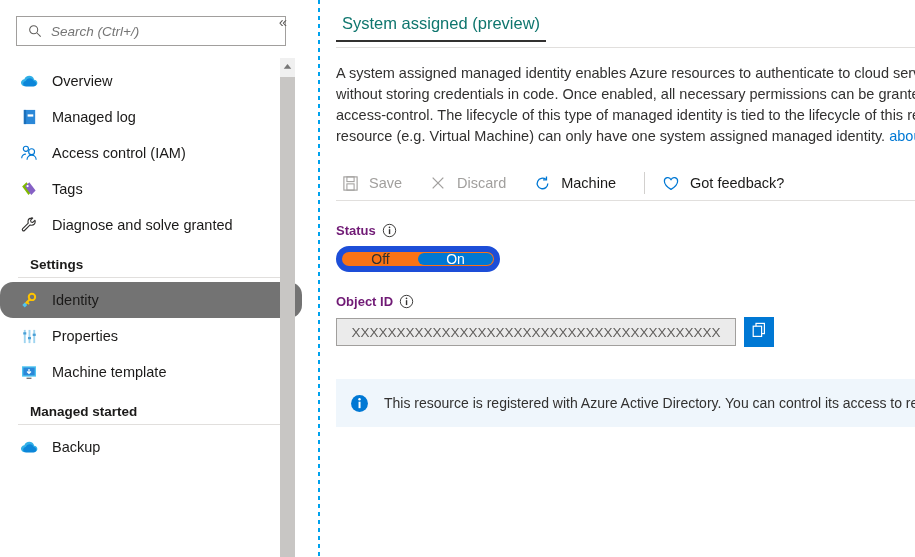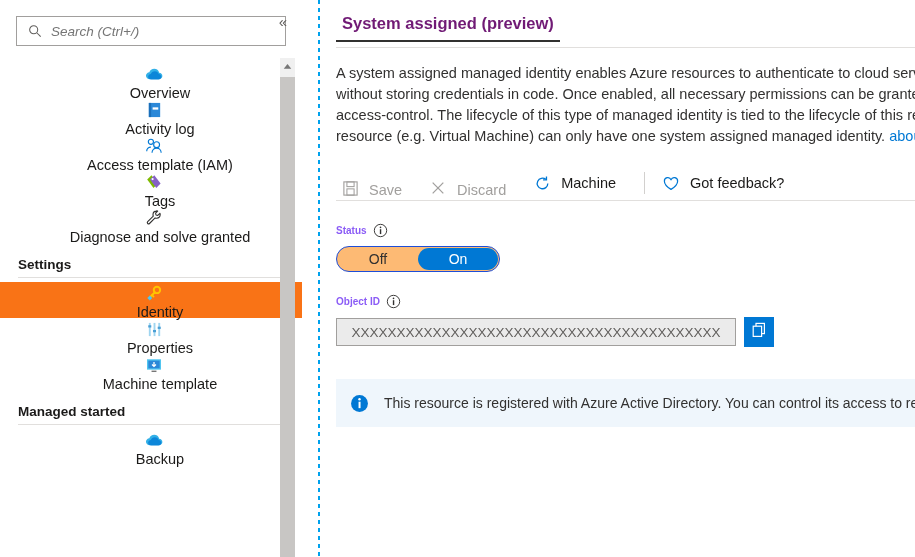--- a/index.html
+++ b/index.html
@@ -51,35 +51,35 @@
   }
 
   .nav-list { margin-top: 14px; }
   .nav-item {
     display: flex; align-items: center;
     height: 36px;
     padding-left: 18px;
     cursor: pointer;
     font-size: 14.5px;
     color: #1b1a19;
-    flex-direction: column;
-  }
-  .nav-item.selected { background: #f97316; }
+  }
+  .nav-item.selected { background: #737373; border-radius: 13px; }
   .nav-ico {
     flex: 0 0 22px; width: 22px; height: 20px;
     display: flex; align-items: center; justify-content: center;
     margin-right: 12px;
   }
   .nav-label { white-space: nowrap; }
 
   .sec-head {
     font-size: 13.5px;
     font-weight: bold;
     padding: 14px 0 5px 18px;
     color: #1b1a19;
+    margin-left: 12px;
   }
   .sec-rule {
     height: 1px; background: #e1dfdd;
     margin: 0 20px 4px 18px;
   }
 
   
   #sb-track {
     position: absolute;
     right: 7px; top: 58px;
@@ -121,25 +121,24 @@
     background: #fff;
   }
   .tabbar {
     margin-top: 12px;
     height: 36px;
     position: relative;
   }
   .tab {
     display: inline-block;
     font-size: 16.5px;
-    color: #701a75;
+    color: #0f766e;
     padding: 2px 6px 9px 6px;
     cursor: pointer;
     position: relative;
-    font-weight: bold;
   }
   .tab.active::after {
     content: "";
     position: absolute;
     left: 0; right: 0; bottom: 0;
     height: 2px; background: #323130;
   }
   .tabbar-rule {
     position: absolute;
     left: 0; right: 0; bottom: 0;
@@ -165,59 +164,59 @@
   .tb-btn {
     display: flex; align-items: center;
     height: 30px;
     padding: 0 12px 0 2px;
     margin-right: 10px;
     font-size: 14.5px;
     cursor: pointer;
     color: #1b1a19;
     white-space: nowrap;
   }
-  .tb-btn.disabled { color: #a19f9d; cursor: default; align-items: flex-end; }
+  .tb-btn.disabled { color: #a19f9d; cursor: default; }
   .tb-ico {
     flex: 0 0 24px; width: 24px; height: 20px;
     display: flex; align-items: center; justify-content: center;
     margin-right: 7px;
   }
   .tb-sep {
     width: 1px; height: 22px;
     background: #d2d0ce;
     margin: 0 12px 0 6px;
   }
   .toolbar-rule {
     position: absolute;
     left: 0; right: 0; bottom: 0;
     height: 1px; background: #e1dfdd;
   }
 
   .field-label {
     display: flex; align-items: center;
-    font-size: 10px;
+    font-size: 13px;
     font-weight: bold;
-    color: #8b5cf6;
+    color: #701a75;
     margin-top: 22px;
   }
   .info-i {
     margin-left: 6px;
     display: inline-flex; align-items: center;
     cursor: pointer;
   }
 
   
   .toggle {
     margin-top: 8px;
     display: inline-flex;
     align-items: center;
     width: 164px; height: 26px;
-    border: 1px solid #1d4ed8;
+    border: 6px solid #1d4ed8;
     border-radius: 13px;
-    background: #fdba74;
+    background: #f97316;
     overflow: hidden;
     cursor: pointer;
     padding: 1px;
   }
   .tg-opt {
     flex: 1 1 50%;
     height: 100%;
     display: flex; align-items: center; justify-content: center;
     font-size: 14px;
     border-radius: 13px;
@@ -305,33 +304,33 @@
       </div>
 
       <div class="nav-item">
         <span class="nav-ico">
           <svg width="17" height="18" viewBox="0 0 18 18">
             <rect x="3" y="1.5" width="12" height="15" fill="#2b88d8"></rect>
             <rect x="3" y="1.5" width="2.4" height="15" fill="#1b6fba"></rect>
             <rect x="7" y="6.2" width="6" height="2.4" fill="#ffffff"></rect>
           </svg>
         </span>
-        <span class="nav-label">Activity log</span>
+        <span class="nav-label">Managed log</span>
       </div>
 
       <div class="nav-item">
         <span class="nav-ico">
           <svg width="19" height="18" viewBox="0 0 20 18">
             <circle cx="6.2" cy="4.6" r="2.7" fill="none" stroke="#0078d4" stroke-width="1.2"></circle>
             <path d="M1.8 14.5c0-2.6 2-4.3 4.4-4.3" fill="none" stroke="#0078d4" stroke-width="1.2"></path>
             <circle cx="12.2" cy="7.6" r="3.1" fill="none" stroke="#0078d4" stroke-width="1.2"></circle>
             <path d="M7.4 16c0-2.9 2.2-4.7 4.8-4.7s4.8 1.8 4.8 4.7" fill="none" stroke="#0078d4" stroke-width="1.2"></path>
           </svg>
         </span>
-        <span class="nav-label">Access template (IAM)</span>
+        <span class="nav-label">Access control (IAM)</span>
       </div>
 
       <div class="nav-item">
         <span class="nav-ico">
           <svg width="18" height="18" viewBox="0 0 18 18">
             <path d="M6.5 2.2L2.2 6.6l6.3 8.3 4.3-4.4z" fill="#7fba00"></path>
             <path d="M9.3 2.2L5 6.6l6.3 8.3 4.3-4.4z" fill="#8661c5"></path>
             <circle cx="7.6" cy="6.1" r="1.1" fill="#ffffff"></circle>
           </svg>
         </span>

